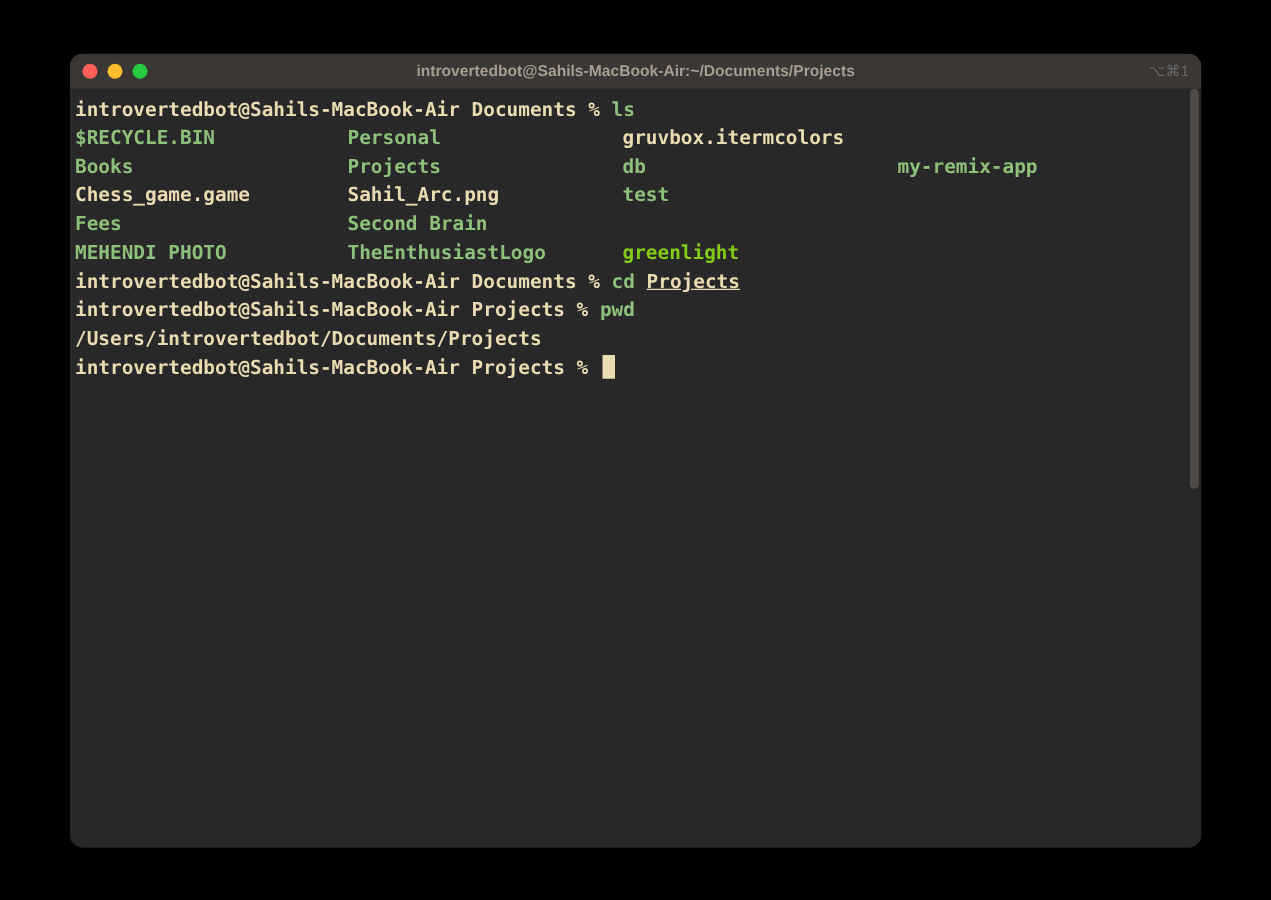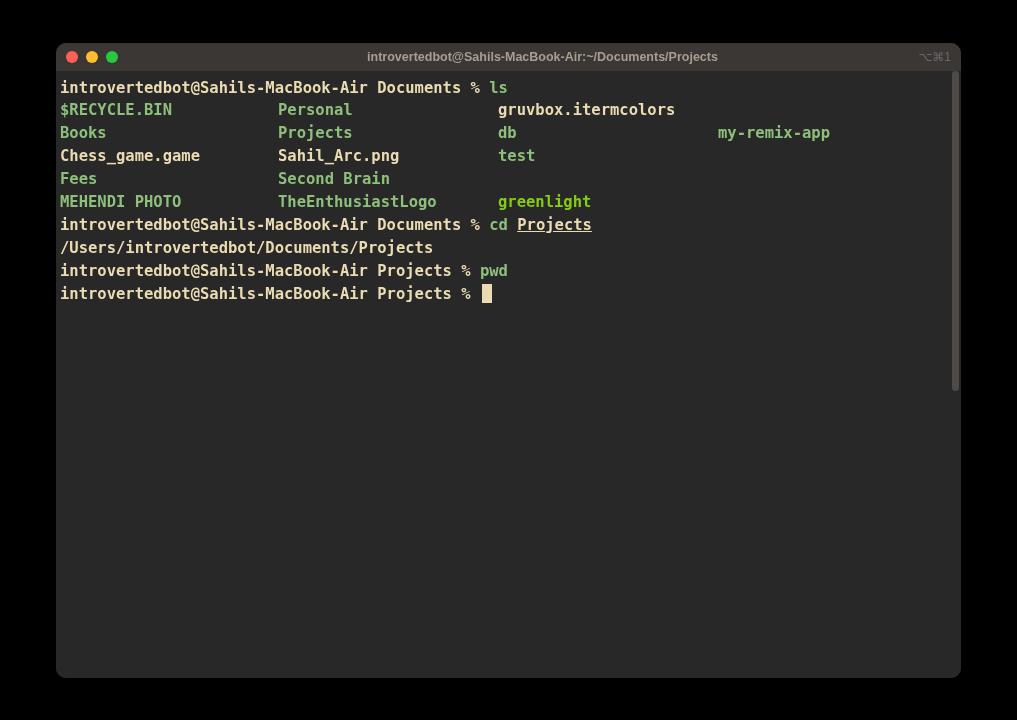--- a/index.html
+++ b/index.html
@@ -50,21 +50,20 @@
     .tl-min { background: #febc2e; }
     .tl-max { background: #28c840; }
     .title-text {
       position: absolute;
       left: 50%;
       transform: translateX(-50%);
       color: #a89d8f;
       font-size: 12.5px;
       font-weight: 600;
       font-family: -apple-system, "Helvetica Neue", sans-serif;
-      margin-left: 34px;
     }
     .pane-indicator {
       position: absolute;
       right: 10px;
       color: #6a6a6a;
       font-size: 12px;
       font-family: -apple-system, sans-serif;
     }
     .terminal-body {
       flex: 1;
@@ -132,21 +131,21 @@
     <div id="ls-output">
         <div class="ls-grid"><span class="dir-teal">$RECYCLE.BIN</span><span class="dir-teal">Personal</span><span class="file-cream">gruvbox.itermcolors</span></div>
         <div class="ls-grid"><span class="dir-teal">Books</span><span class="dir-teal">Projects</span><span class="dir-teal">db</span><span class="dir-teal">my-remix-app</span></div>
         <div class="ls-grid"><span class="file-cream">Chess_game.game</span><span class="file-cream">Sahil_Arc.png</span><span class="dir-teal">test</span></div>
         <div class="ls-grid"><span class="dir-teal">Fees</span><span class="dir-teal">Second Brain</span></div>
         <div class="ls-grid"><span class="dir-teal">MEHENDI PHOTO</span><span class="dir-teal">TheEnthusiastLogo</span><span class="exec-yellow">greenlight</span><span class=""></span></div>
       </div>
 
     <div class="line"><span class="prompt-user">introvertedbot@Sahils-MacBook-Air Documents % </span><span class="cmd-cd">cd </span><span class="arg-underline">Projects</span></div>
 
+    <div class="line"><span class="prompt-user">introvertedbot@Sahils-MacBook-Air Projects % </span><span class="cmd-pwd">pwd</span></div>
+
     <div class="line pwd-output">/Users/introvertedbot/Documents/Projects</div>
-
-    <div class="line"><span class="prompt-user">introvertedbot@Sahils-MacBook-Air Projects % </span><span class="cmd-pwd">pwd</span></div>
 
     <div class="line"><span class="prompt-user">introvertedbot@Sahils-MacBook-Air Projects % </span><span class="cursor"></span></div>
   </div>
 
   <div class="scrollbar"></div>
 </div>
 
 </body></html>

